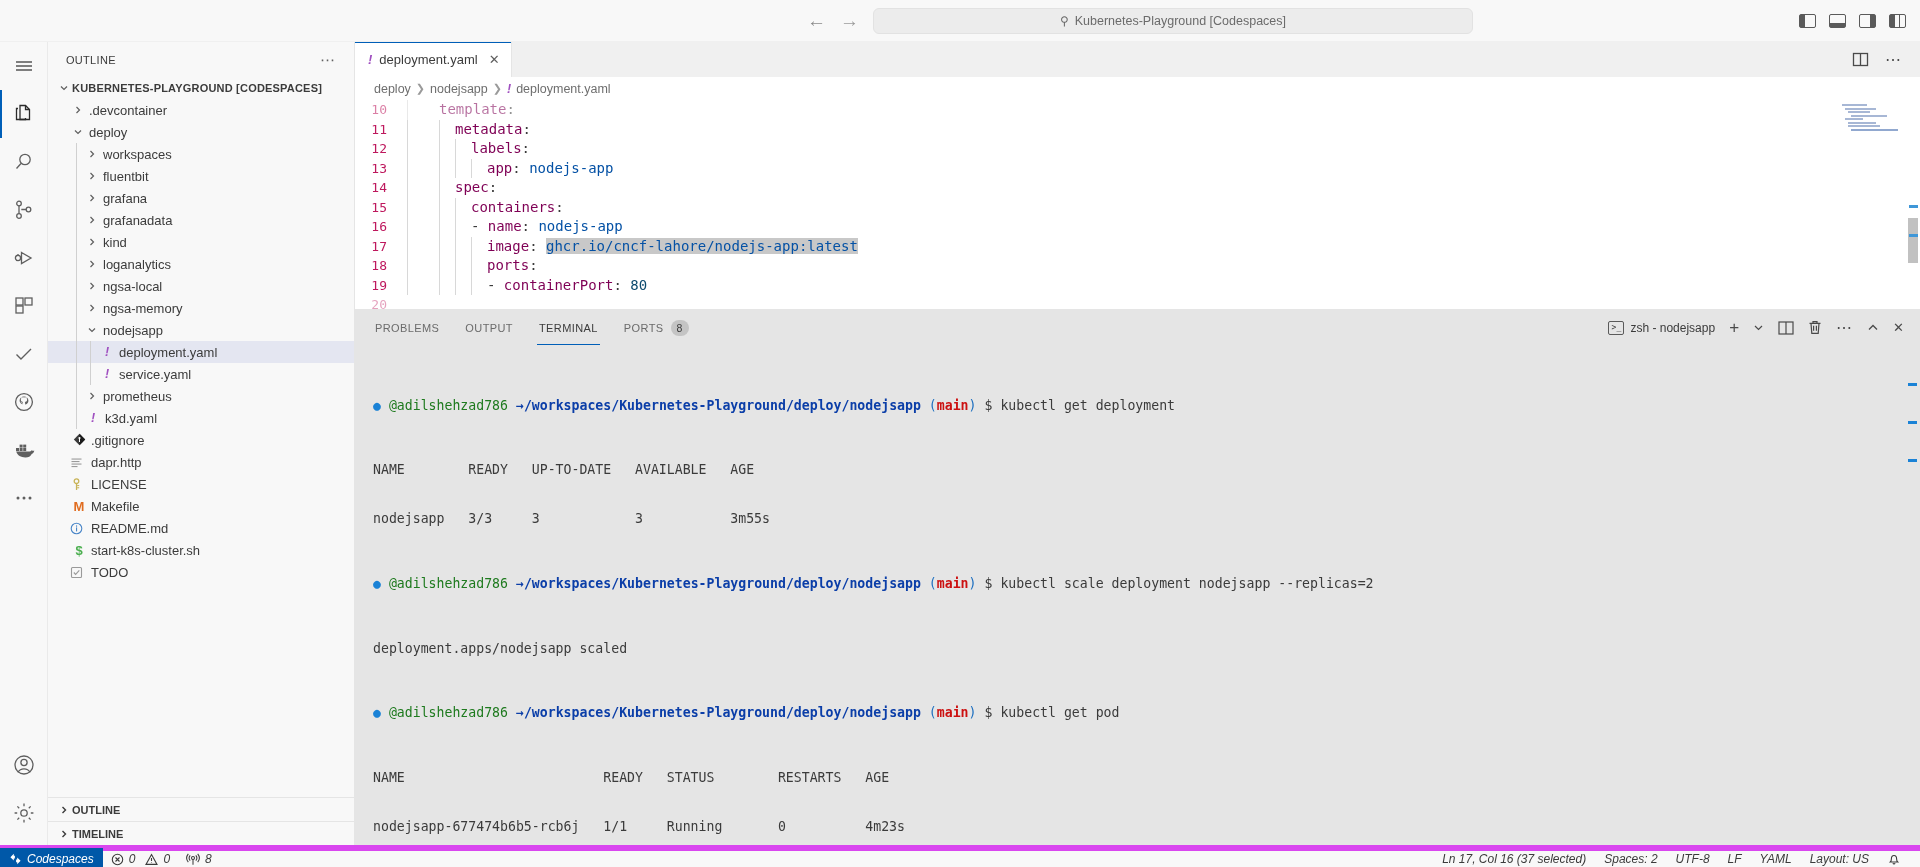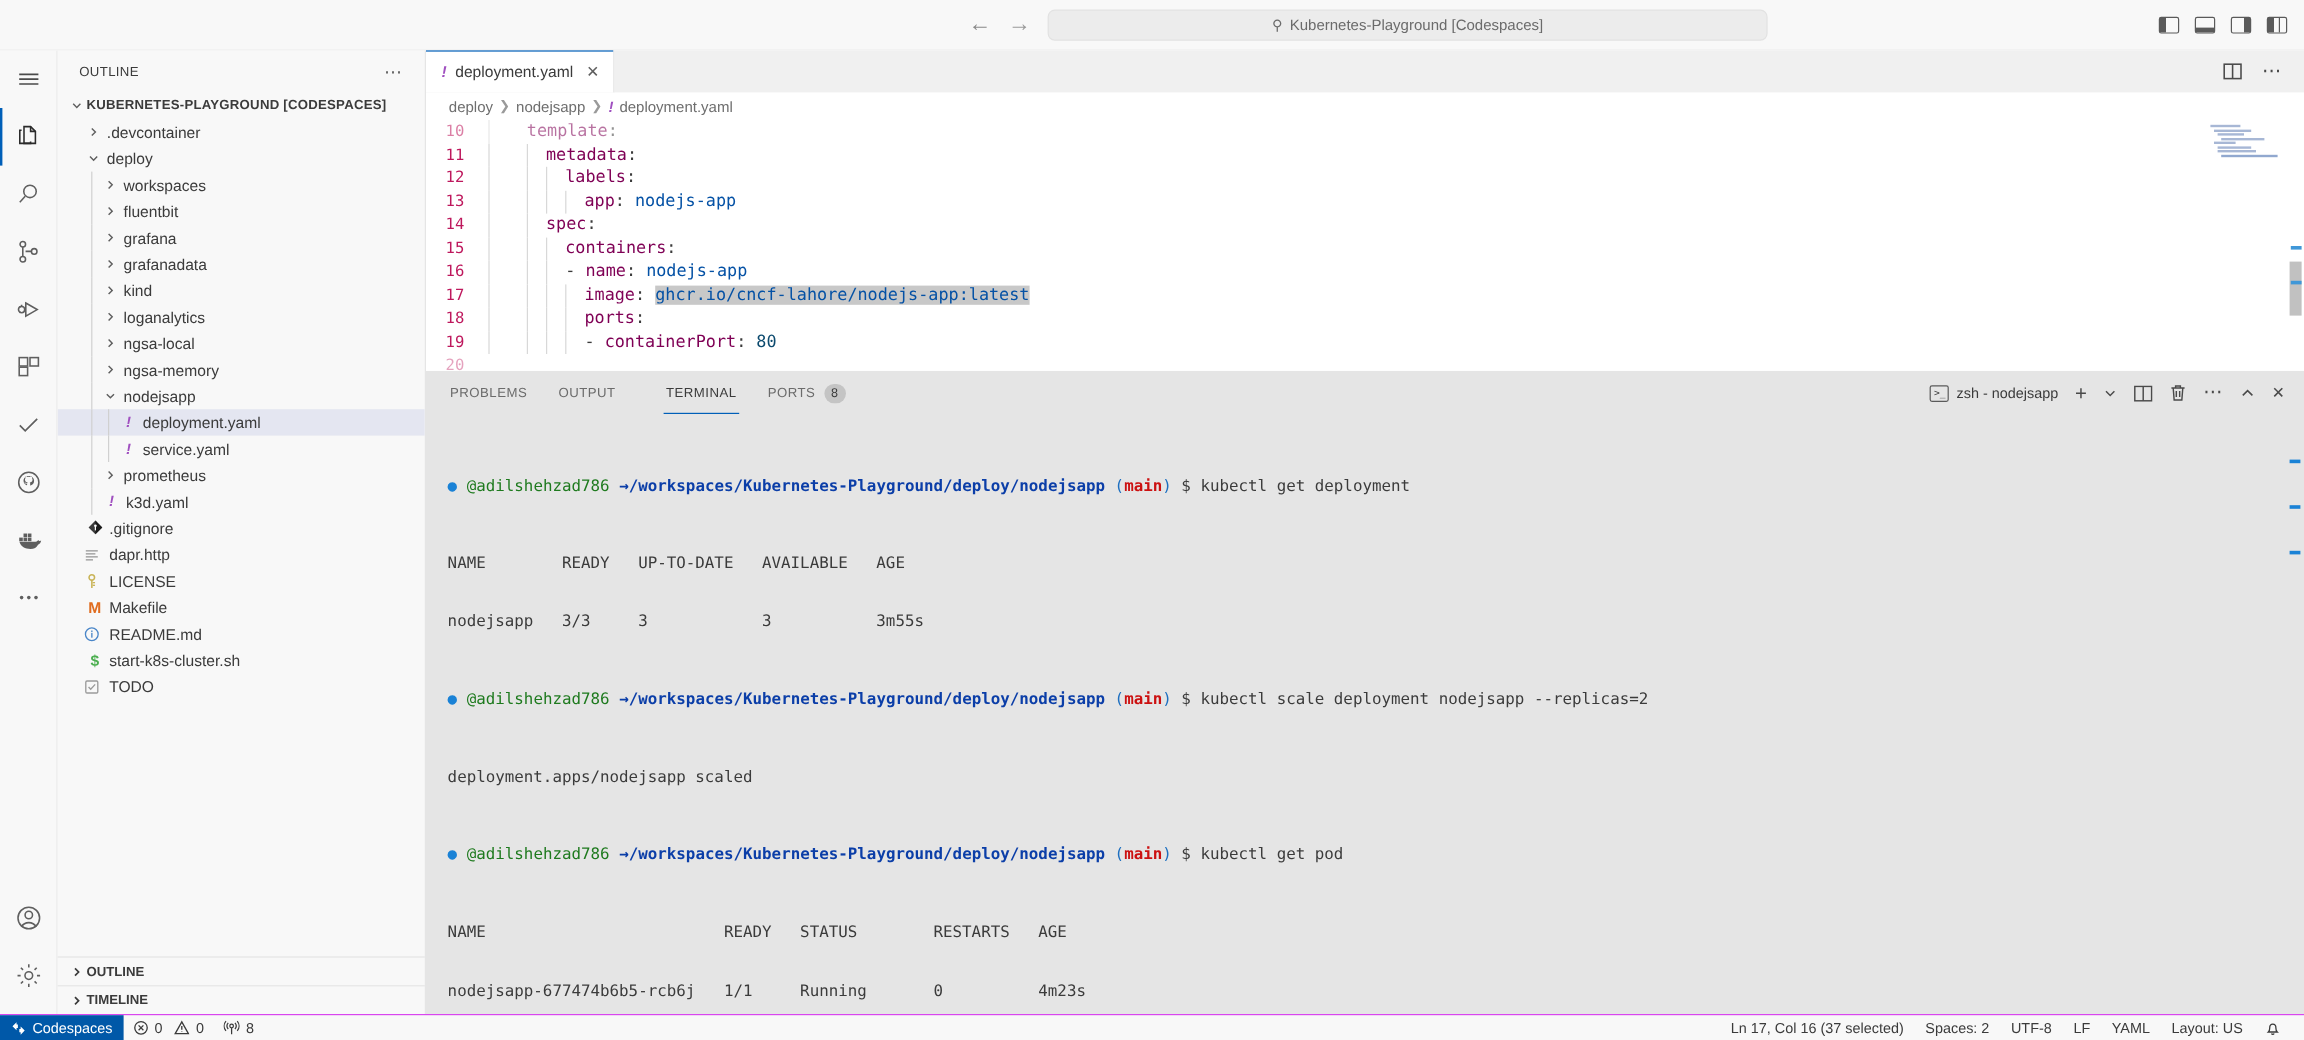--- a/index.html
+++ b/index.html
@@ -127,21 +127,21 @@
   .sb-thumb { position:absolute; right:2px; width:10px; background:#c1c1c1; border-radius:0; }
   .overview-mark { position:absolute; right:2px; width:9px; height:3px; }
 
   
   .panel { flex:0 0 536px; display:flex; flex-direction:column; border-top:1px solid #e5e5e5; background:#e5e5e5; min-height:0; }
   .panelhead { height:35px; flex:0 0 35px; display:flex; align-items:center; padding-left:18px; }
   .ptab {
     font-size:11px; letter-spacing:.4px; color:#6b6b6b; margin-right:22px; padding:0 2px;
     height:35px; display:flex; align-items:center; cursor:pointer; position:relative;
   }
-  .ptab.active { color:#3b3b3b;margin-left:16px; }
+  .ptab.active { color:#3b3b3b; }
   .ptab.active::after { content:""; position:absolute; left:0; right:0; bottom:0; height:1px; background:#005fb8; }
   .badge {
     background:#c4c4c4; color:#3b3b3b; border-radius:9px; min-width:18px; height:16px;
     display:inline-flex; align-items:center; justify-content:center; font-size:10.5px;
     padding:0 6px; margin-left:7px;
   }
   .panel-actions { margin-left:auto; display:flex; align-items:center; gap:14px; padding-right:16px; color:#4a4a4a; font-size:13px; }
   .termsel {
     display:flex; align-items:center; gap:6px; font-size:12px; color:#3b3b3b; cursor:pointer;
   }
@@ -161,21 +161,21 @@
   .path { color:#0b3ea8; font-weight:bold; }
   .branch { color:#cc1111; font-weight:bold; }
   .paren { color:#1d6fc0; }
   .dollar { color:#3b3b3b; }
   .panel-right-marks { position:absolute; right:3px; top:0; bottom:0; width:10px; }
   .prm { position:absolute; right:0; width:9px; height:3px; background:#1a82d6; }
 
   
   .statusbar {
     height:16px; flex:0 0 22px; display:flex; align-items:center; background:#f8f8f8;
-    border-top:1px solid #d946ef; font-size:12px; color:#3b3b3b;
+    border-top:6px solid #d946ef; font-size:12px; color:#3b3b3b;font-style:italic;
   }
   .codespaces-chip {
     background:#0058a8; color:#ffffff; height:22px; display:flex; align-items:center;
     gap:5px; padding:0 9px; font-size:12px; cursor:pointer;
   }
   .sb-item { display:flex; align-items:center; gap:5px; padding:0 8px; height:22px; cursor:pointer; }
   .sb-right { margin-left:auto; display:flex; align-items:center; padding-right:10px; }
   .sb-right .sb-item { padding:0 9px; }
   svg { display:block; }
 </style>

